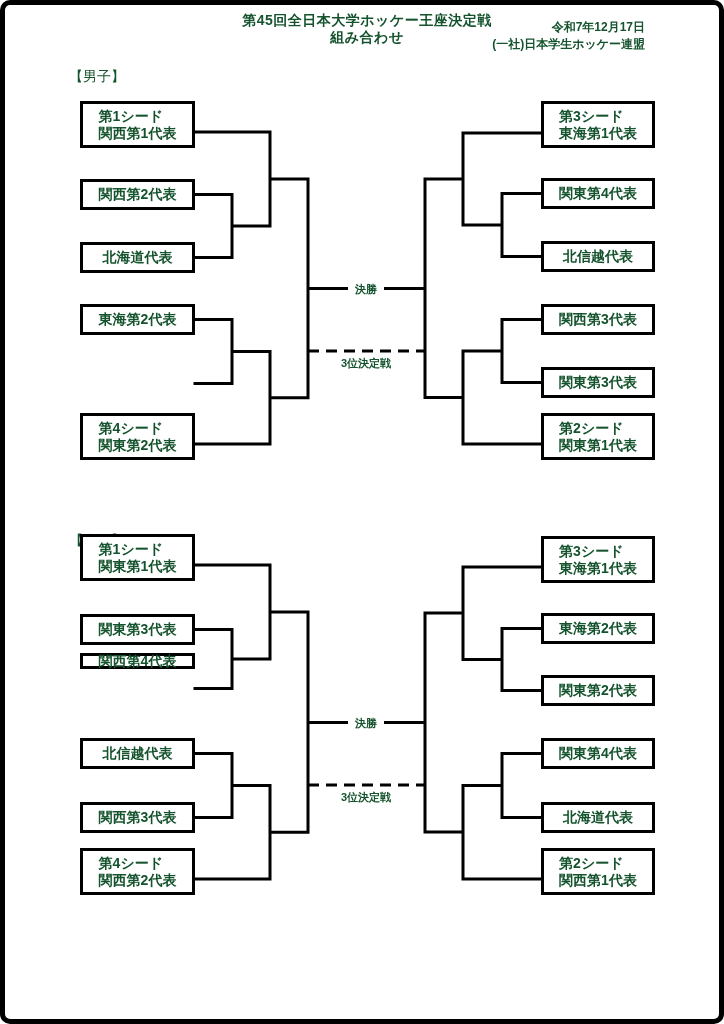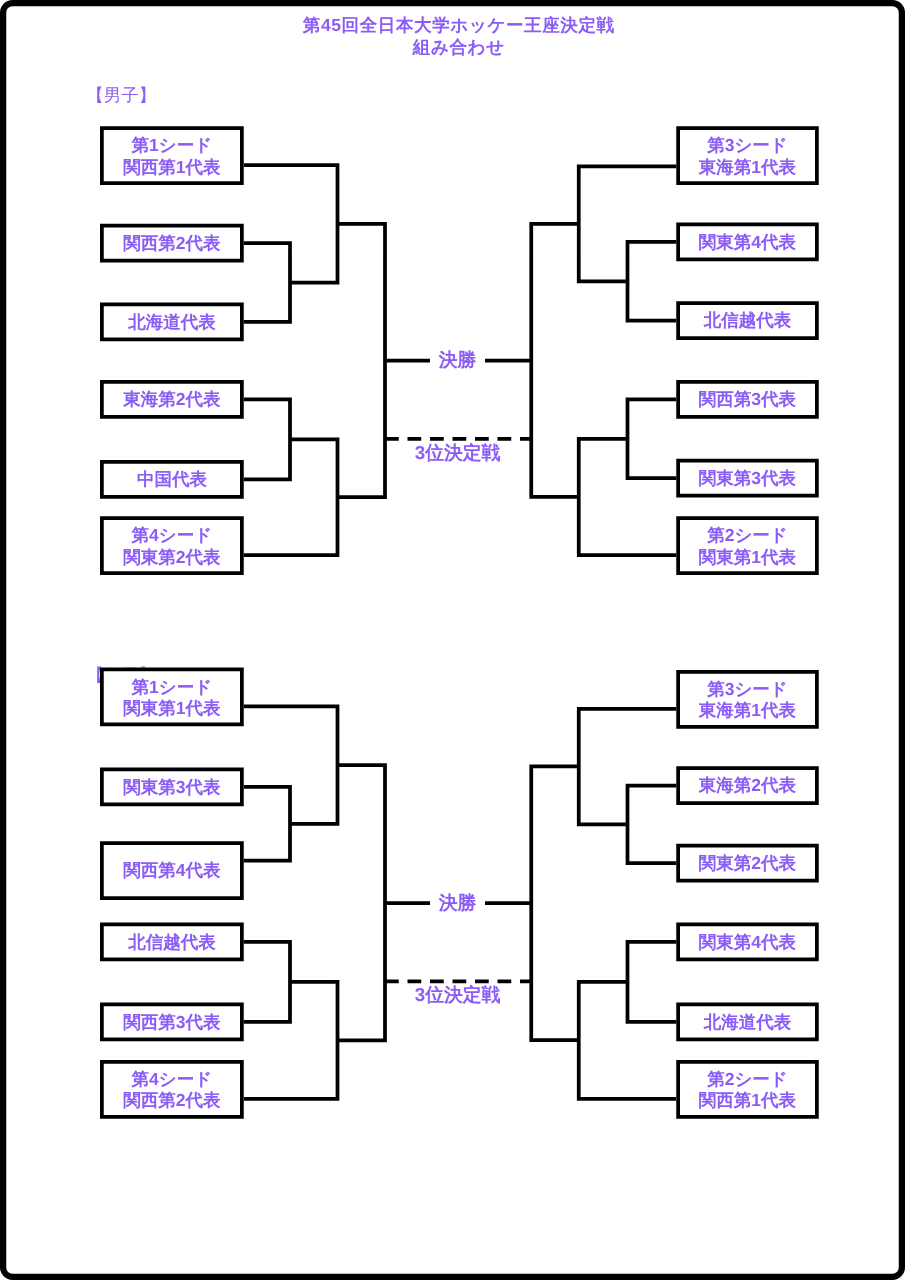--- a/index.html
+++ b/index.html
@@ -5,21 +5,21 @@
   html,body { margin:0; padding:0; background:#ffffff; }
   .page {
     position:relative;
     width:724px; height:1024px;
     box-sizing:border-box;
     background:#ffffff;
     border:5px solid #000000;
     border-radius:10px;
     overflow:hidden;
     font-family:"Liberation Sans","DejaVu Sans",sans-serif;
-    color:#8b5cf6;
+    color:#14532d;
   }
   .lines { position:absolute; left:0; top:0; width:724px; height:1024px; }
   .title-block {
     position:absolute; left:0; top:7px; width:724px;
     text-align:center; font-size:14px; font-weight:bold; line-height:17px;
     letter-spacing:0.5px;
   }
   .date-block {
     position:absolute; top:14px; right:74px;
     text-align:right; font-size:12px; font-weight:600; line-height:17px;
@@ -27,28 +27,27 @@
   .section-label {
     position:absolute; left:64px;
     font-size:14px; font-weight:normal;
   }
   .team {
     position:absolute;
     box-sizing:border-box;
     border:3px solid #000000;
     background:#ffffff;
     display:flex; align-items:center; justify-content:center;
-    text-align:center;
     font-size:14px; font-weight:bold; line-height:17px;
     white-space:pre-line;
   }
   .match-label {
     position:absolute;
     transform:translateX(-50%);
-    font-size:15px; font-weight:bold; line-height:18px;
+    font-size:11px; font-weight:bold; line-height:18px;
     white-space:nowrap;
   }
   .match-label.final { background:#ffffff; padding:0 7px; }
 </style>
 </head>
 <body>
 
 <div class="page">
 
   <svg class="lines" viewBox="0 0 724 1024" xmlns="http://www.w3.org/2000/svg">
@@ -82,50 +81,53 @@
       M536 874 H458 M458 780.5 V874 M458 827 H420"></path>
 
     <path fill="none" stroke="#000000" stroke-width="3" stroke-dasharray="11 7" d="M303 780 H420"></path>
   </svg>
 
   <div class="title-block">
     <div>第45回全日本大学ホッケー王座決定戦</div>
     <div>組み合わせ</div>
   </div>
 
+  <div class="date-block">
+    <div>令和7年12月17日</div>
+    <div>(一社)日本学生ホッケー連盟</div>
+  </div>
 
   <div class="section-label" style="top:63px">【男子】</div>
 
   <div class="team" style="left:75px;top:96px;width:115px;height:47px">第1シード
 関西第1代表</div>
   <div class="team" style="left:75px;top:174px;width:115px;height:31px">関西第2代表</div>
   <div class="team" style="left:75px;top:237px;width:115px;height:31px">北海道代表</div>
   <div class="team" style="left:75px;top:299px;width:115px;height:31px">東海第2代表</div>
-  <div class="team" style="left:75px;top:363px;width:115px;height:31px">中国代表</div>
   <div class="team" style="left:75px;top:408px;width:115px;height:47px">第4シード
 関東第2代表</div>
 
   <div class="team" style="left:536px;top:96px;width:114px;height:47px">第3シード
 東海第1代表</div>
   <div class="team" style="left:536px;top:173px;width:114px;height:31px">関東第4代表</div>
   <div class="team" style="left:536px;top:236px;width:114px;height:31px">北信越代表</div>
   <div class="team" style="left:536px;top:299px;width:114px;height:31px">関西第3代表</div>
   <div class="team" style="left:536px;top:362px;width:114px;height:31px">関東第3代表</div>
   <div class="team" style="left:536px;top:408px;width:114px;height:47px">第2シード
 関東第1代表</div>
 
   <div class="match-label final" style="left:361px;top:275px">決勝</div>
   <div class="match-label" style="left:361px;top:349px">3位決定戦</div>
 
   <div class="section-label" style="top:527px">【女子】</div>
 
   <div class="team" style="left:75px;top:529px;width:115px;height:47px">第1シード
 関東第1代表</div>
   <div class="team" style="left:75px;top:609px;width:115px;height:31px">関東第3代表</div>
-  <div class="team" style="left:75px;top:668px;width:115px;height:47px">関西第4代表</div>
+  <div class="team" style="left:75px;top:648px;width:115px;height:16px">関西第4代表</div>
   <div class="team" style="left:75px;top:733px;width:115px;height:31px">北信越代表</div>
   <div class="team" style="left:75px;top:797px;width:115px;height:31px">関西第3代表</div>
   <div class="team" style="left:75px;top:843px;width:115px;height:47px">第4シード
 関西第2代表</div>
 
   <div class="team" style="left:536px;top:531px;width:114px;height:47px">第3シード
 東海第1代表</div>
   <div class="team" style="left:536px;top:608px;width:114px;height:31px">東海第2代表</div>
   <div class="team" style="left:536px;top:670px;width:114px;height:31px">関東第2代表</div>
   <div class="team" style="left:536px;top:733px;width:114px;height:31px">関東第4代表</div>

